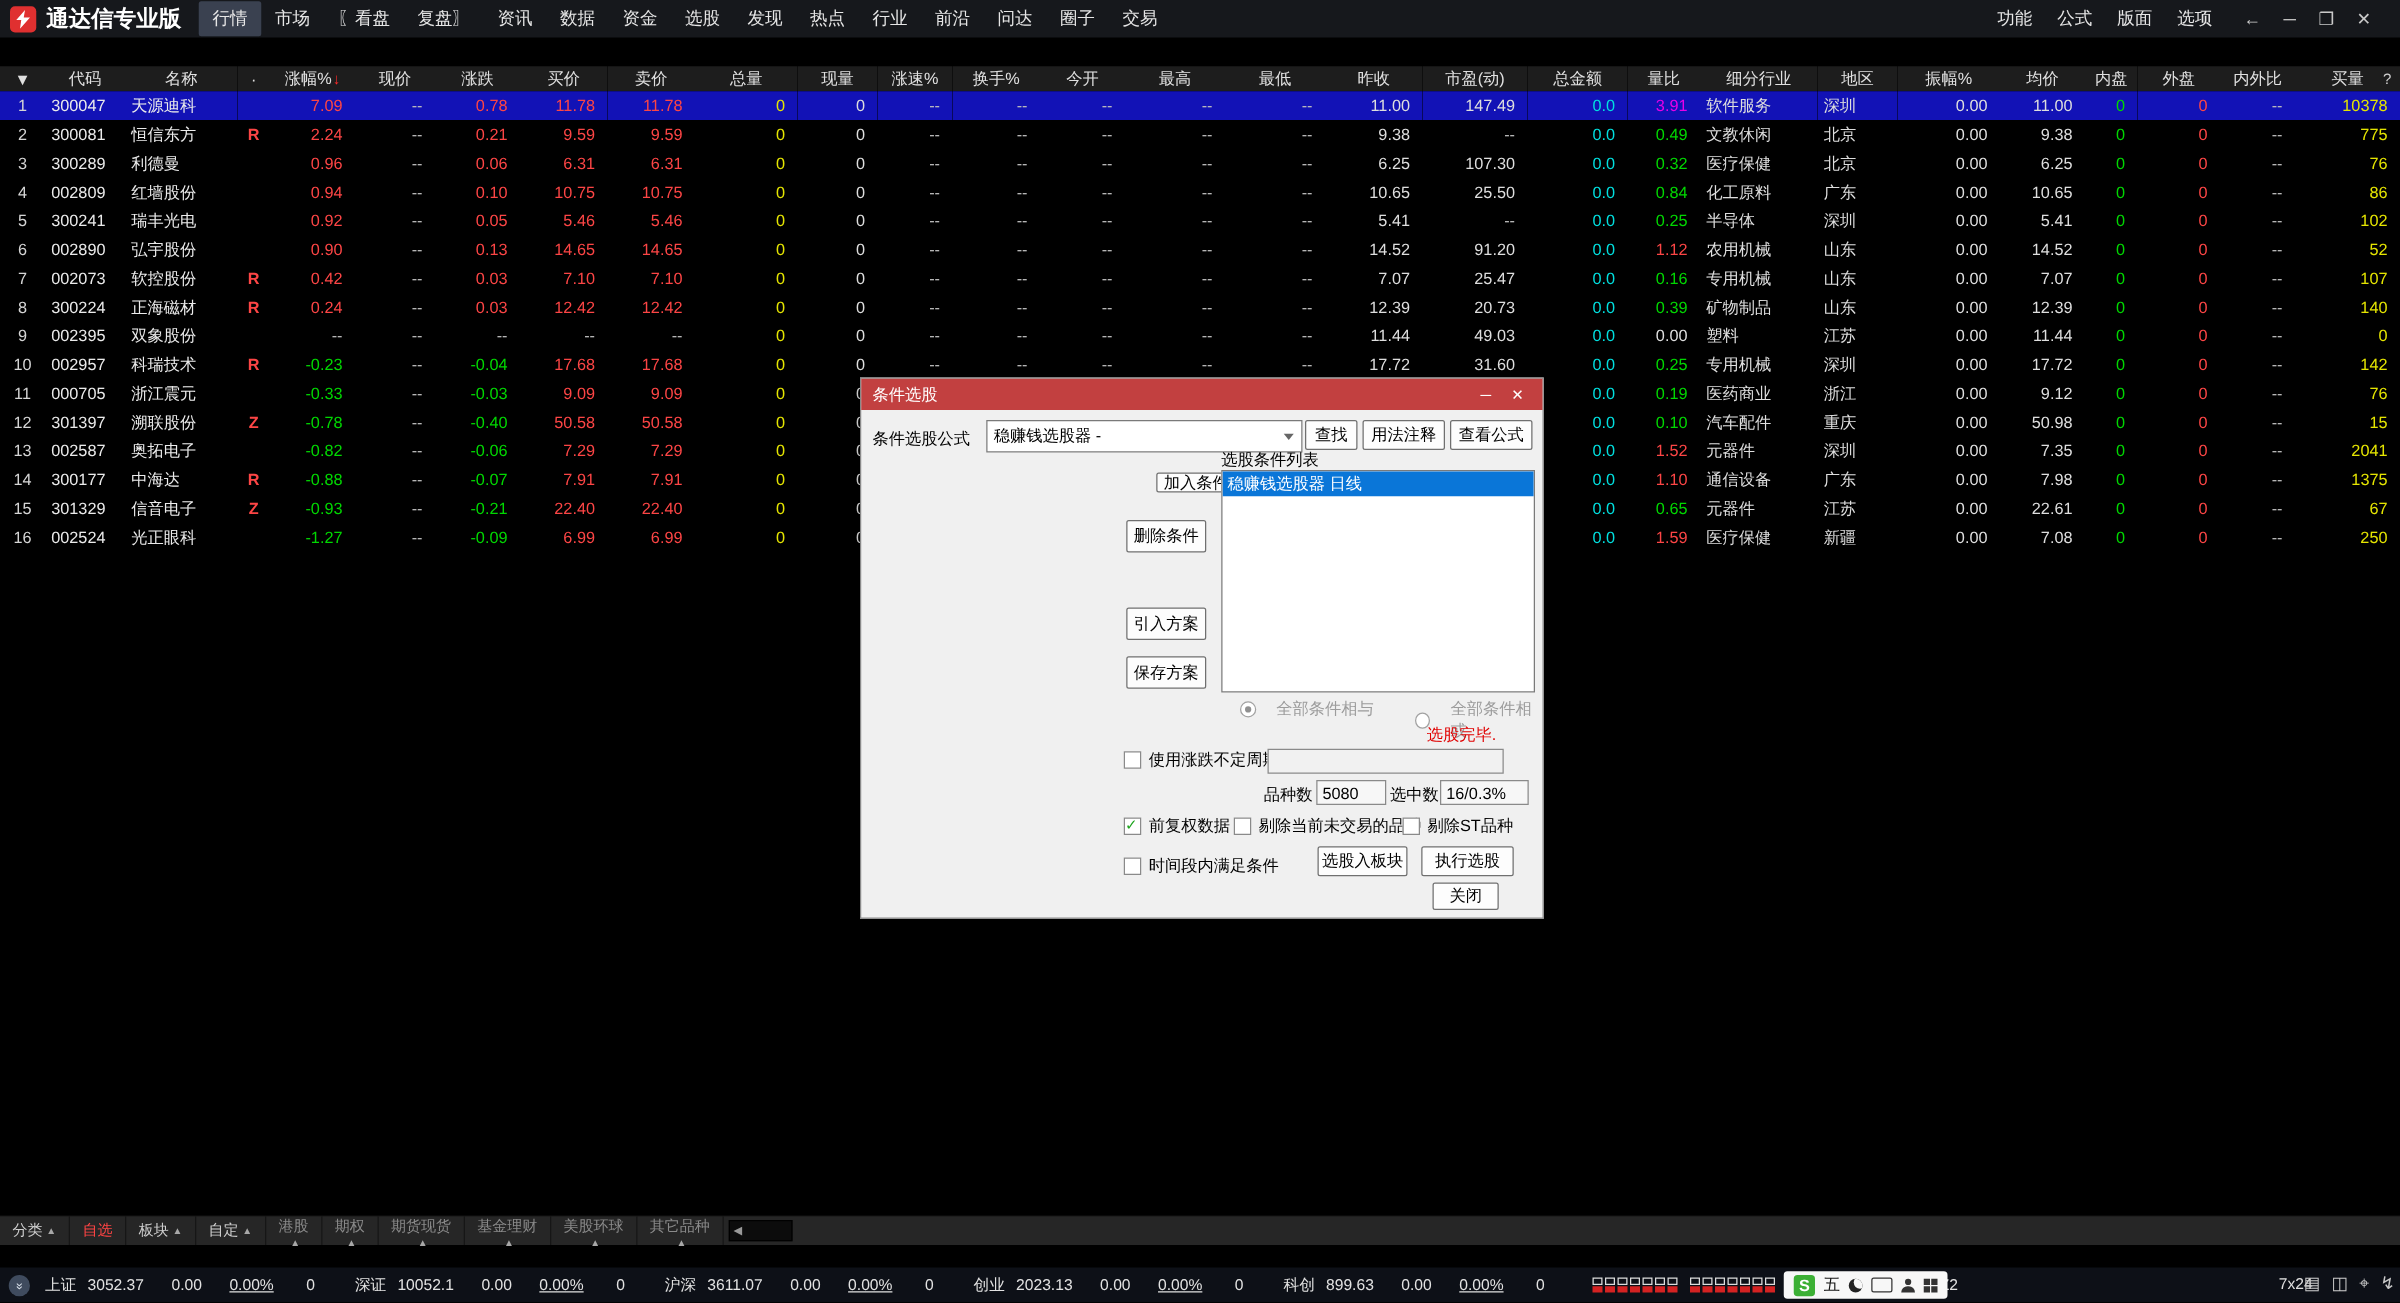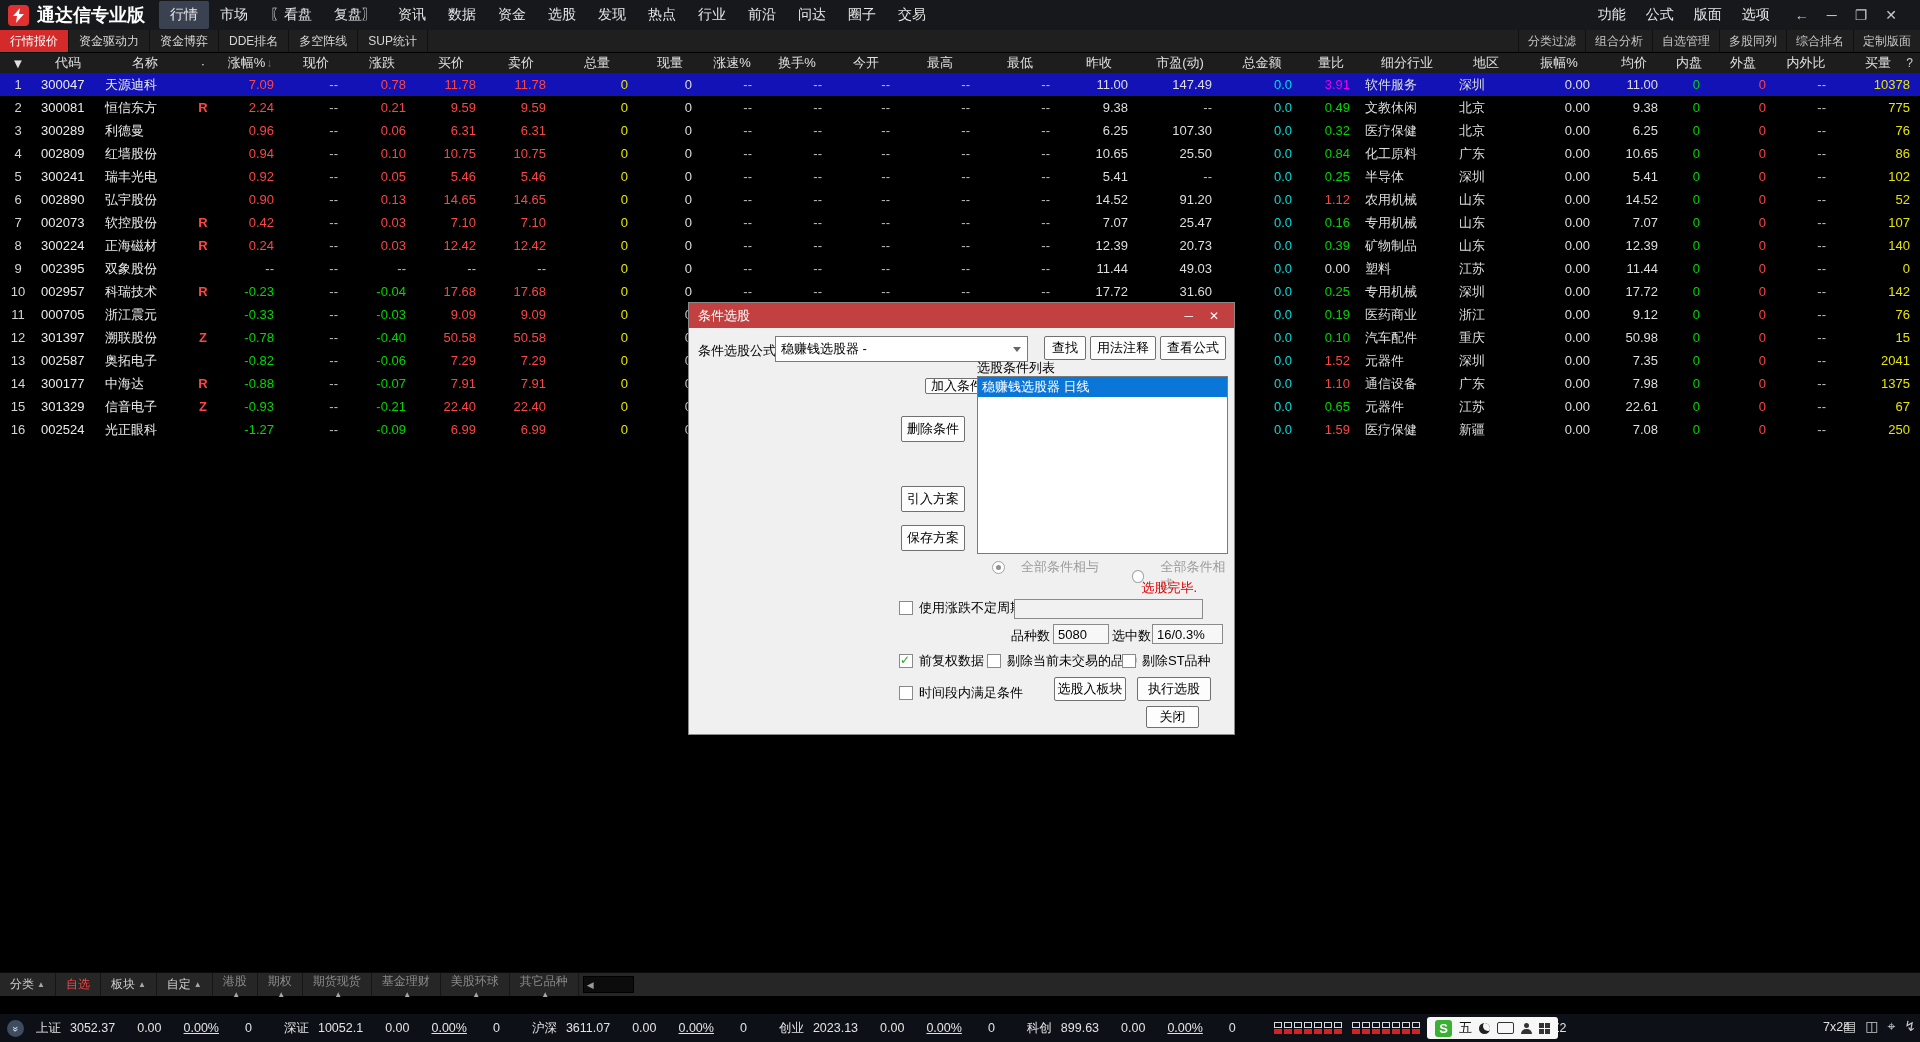--- a/index.html
+++ b/index.html
@@ -143,38 +143,20 @@
         <span class="mitem r">选项</span>
       </div>
     <div class="wctls">
         <span class="wctl">←</span>
         <span class="wctl">─</span>
         <span class="wctl">❐</span>
         <span class="wctl">✕</span>
       </div>
   </div>
 
-  <div class="toolbar">
-    <div style="display:flex">
-        <span class="ttab active">行情报价</span>
-        <span class="ttab">资金驱动力</span>
-        <span class="ttab">资金博弈</span>
-        <span class="ttab">DDE排名</span>
-        <span class="ttab">多空阵线</span>
-        <span class="ttab">SUP统计</span>
-      </div>
-    <div class="ttools">
-        <span class="ttool">分类过滤</span>
-        <span class="ttool">组合分析</span>
-        <span class="ttool">自选管理</span>
-        <span class="ttool">多股同列</span>
-        <span class="ttool">综合排名</span>
-        <span class="ttool">定制版面</span>
-      </div>
-  </div>
 
   <table class="market-table">
     <colgroup>
         <col style="width: 36px;">
         <col style="width: 64px;">
         <col style="width: 90px;">
         <col style="width: 26px;">
         <col style="width: 68px;">
         <col style="width: 64px;">
         <col style="width: 68px;">
@@ -720,21 +702,21 @@
   <div class="dialog">
     <div class="dlg-title">
       <span>条件选股</span>
       <span class="dlg-ctls">
         <span class="dlg-ctl">─</span>
         <span class="dlg-ctl">✕</span>
       </span>
     </div>
 
     <span class="dlabel" style="left:9px;top:39px;">条件选股公式</span>
-    <div class="combo" style="left:86px;top:33px;width:251px;height:24px;">
+    <div class="combo" style="left:100px;top:33px;width:251px;height:24px;">
       <span class="cval">稳赚钱选股器 -</span>
       <span class="arr-dn"></span>
     </div>
     <button class="dbtn" style="left:355px;top:33px;width:42px;height:24px;">查找</button>
     <button class="dbtn" style="left:401px;top:33px;width:66px;height:24px;">用法注释</button>
     <button class="dbtn" style="left:471px;top:33px;width:66px;height:24px;">查看公式</button>
 
 
 
     <button class="dbtn" style="left:212px;top:75px;width:64px;height:16px;margin-left:24px;">加入条件</button>

